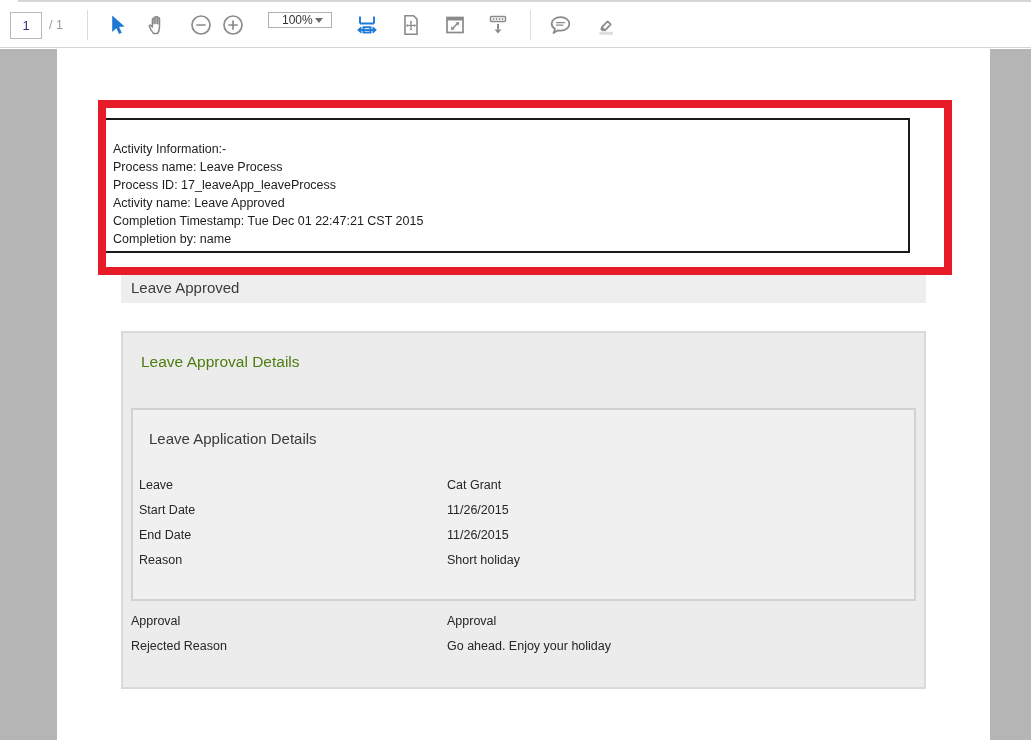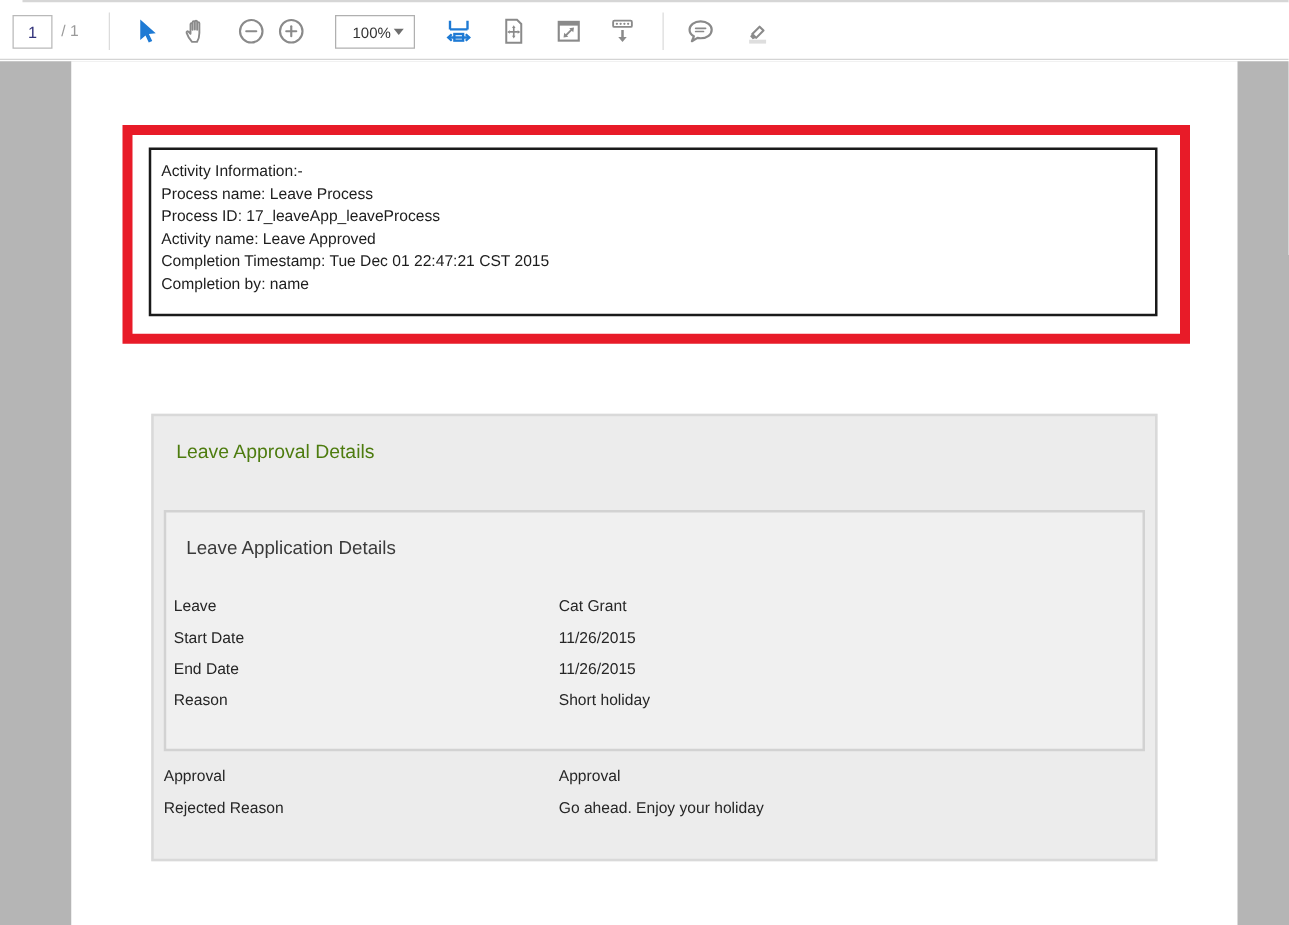--- a/index.html
+++ b/index.html
@@ -43,21 +43,21 @@
   .btn-hand      { left: 142px; }
   .btn-zoomout   { left: 186px; }
   .btn-zoomin    { left: 218px; }
   .btn-fitwidth  { left: 352px; }
   .btn-fitpage   { left: 396px; }
   .btn-expand    { left: 440px; }
   .btn-dock      { left: 483px; }
   .btn-comment   { left: 545px; }
   .btn-highlight { left: 588px; }
   .zoom-select {
-    position: absolute; left: 268px; top: 10px; width: 64px; height: 27px;
+    position: absolute; left: 268px; top: 10px; width: 64px; height: 16px;
     border: 1px solid #b0b0b0; background: #fff;
     display: flex; align-items: center; cursor: pointer;
   }
   .zoom-select .zs-label { font-size: 12px; color: #333; margin-left: 13px; flex: 1; }
   .zoom-select .zs-caret {
     width: 0; height: 0; margin-right: 8px;
     border-left: 4px solid transparent; border-right: 4px solid transparent;
     border-top: 5px solid #6e6e6e;
   }
 
@@ -74,23 +74,23 @@
   
   .red-annotation {
     position: absolute; left: 41px; top: 51px;  
     width: 854px; height: 175px;
     border: 8px solid #e81b28;
     z-index: 5;
   }
 
   
   .activity-box {
-    position: absolute; left: 62px; top: 69px; width: 807px; height: 135px;
+    position: absolute; left: 46px; top: 69px; width: 807px; height: 135px;
     border: 2px solid #1a1a1a; background: #fff;
-    padding: 8px 8px; z-index: 2;
+    padding: 20px 8px; z-index: 2;
   }
   .activity-box .line {
     display: block; font-size: 12.5px; line-height: 18px; color: #1d1d1d;
     white-space: nowrap;
   }
 
   
   .section-bar {
     position: absolute; left: 64px; top: 223px; width: 805px; height: 31px;
     background: #eeeeee; z-index: 1;
@@ -278,20 +278,23 @@
       <span class="line">Activity Information:-</span>
       <span class="line">Process name: Leave Process</span>
       <span class="line">Process ID: 17_leaveApp_leaveProcess</span>
       <span class="line">Activity name: Leave Approved</span>
       <span class="line">Completion Timestamp: Tue Dec 01 22:47:21 CST 2015</span>
       <span class="line">Completion by: name</span>
     </div>
 
     <div class="red-annotation"></div>
 
+    <div class="section-bar">
+      <span class="section-title">Leave Approved</span>
+    </div>
 
     <div class="outer-panel">
       <span class="panel-title">Leave Approval Details</span>
 
       <div class="inner-panel">
         <span class="panel-title">Leave Application Details</span>
 
         <div class="field-row ir0">
           <span class="f-label">Leave</span>
           <span class="f-value">Cat Grant</span>

